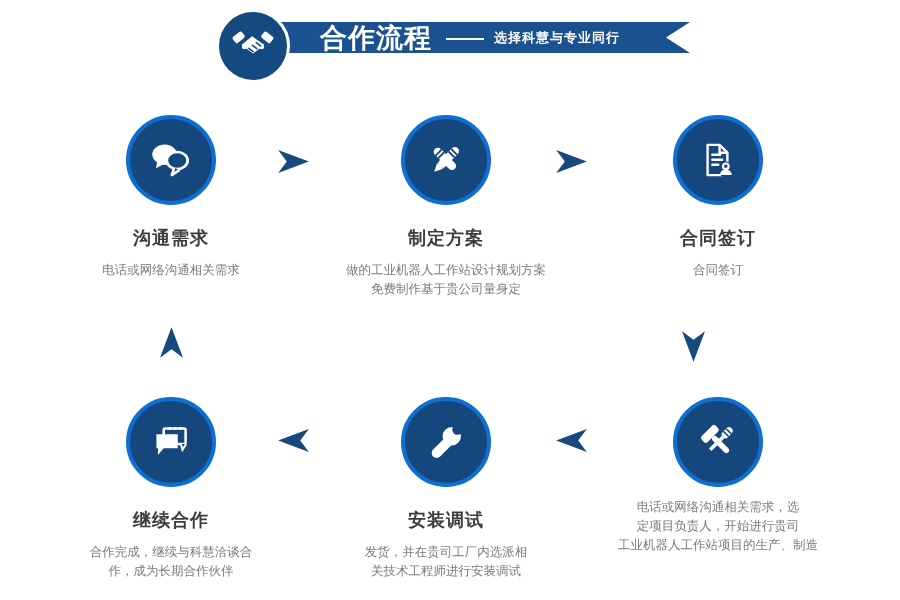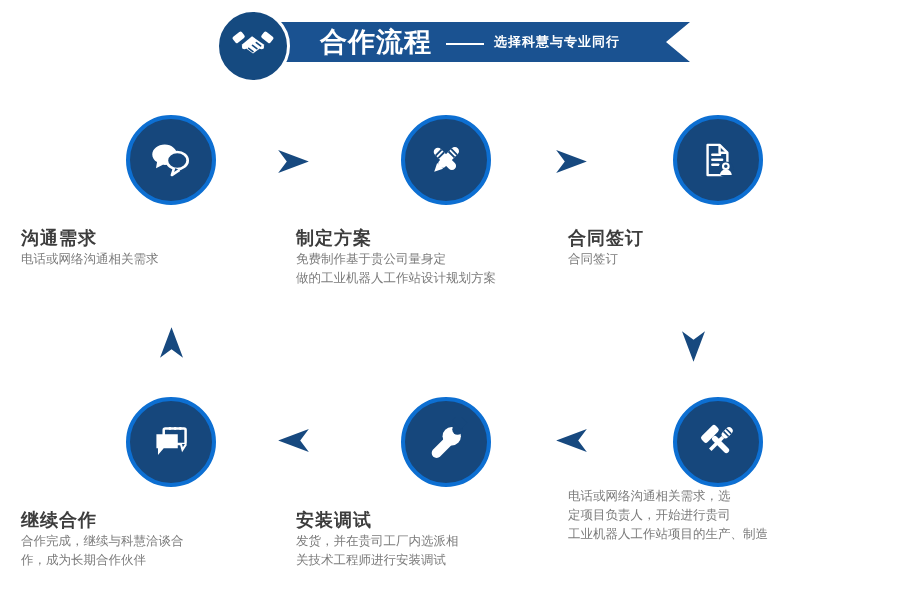--- a/index.html
+++ b/index.html
@@ -1,39 +1,39 @@
 <!DOCTYPE html>
 <html><head>
 <meta charset="utf-8">
 <style>
   * { margin:0; padding:0; box-sizing:border-box; }
   html,body { background:#ffffff; }
   body { font-family:"Liberation Sans", sans-serif; }
   .canvas { position:relative; width:900px; height:600px; background:#fff; overflow:hidden; }
 
   
-  .banner { position:absolute; left:253px; top:22px; width:437px; height:40px;
+  .banner { position:absolute; left:253px; top:22px; width:437px; height:31px;
             background:#1a5291; display:flex; align-items:center; padding-left:67px;
             clip-path:polygon(0 0, 100% 0, calc(100% - 24px) 50%, 100% 100%, 0 100%); }
   .banner-title { color:#fff; font-size:27px; font-weight:bold; letter-spacing:1px; white-space:nowrap; }
   .banner-dash { color:#fff; font-size:20px; font-weight:bold; margin:0 12px 0 14px; letter-spacing:-2px; white-space:nowrap; }
   .banner-sub { color:#fff; font-size:13px; font-weight:bold; letter-spacing:1px; white-space:nowrap; }
   .header-circle { position:absolute; left:216px; top:9px; width:74px; height:74px;
             background:#154a80; border:3px solid #ffffff; border-radius:50%;
             display:flex; align-items:center; justify-content:center; z-index:2; }
 
   
-  .step { position:absolute; width:300px; }
+  .step { position:absolute; width:300px; text-align:center; }
   .col1 { left:21px; } .col2 { left:296px; } .col3 { left:568px; }
   .row1 { top:115px; } .row2 { top:397px; }
   .step-circle { width:90px; height:90px; border-radius:50%; margin:0 auto;
             background:#16477c; border:4px solid #0d6fd2;
             display:flex; align-items:center; justify-content:center; }
   .step-title { margin-top:21px; font-size:18px; font-weight:600; color:#3d3d3d; letter-spacing:1px; }
-  .step-desc { font-size:12.5px; line-height:19px; color:#7b7b7b; }
+  .step-desc { margin-top:11px; font-size:12.5px; line-height:19px; color:#7b7b7b; }
 
   
   .arrow { position:absolute; }
   .arrow svg { display:block; }
 </style>
 </head>
 <body>
 
 <div class="canvas">
 
@@ -84,22 +84,22 @@
           <path d="M20 13 h8 M20 16.5 h8" stroke="#16477c" stroke-width="1.8"></path>
         </g>
         <g transform="rotate(-45 24 24)">
           <rect x="20" y="9" width="8" height="27" rx="4" fill="#ffffff"></rect>
           <path d="M20 14 h8 M20 17.5 h8" stroke="#16477c" stroke-width="1.8"></path>
         </g>
       </svg>
     </div>
     <div class="step-title">制定方案</div>
     <div class="step-desc">
+      <div>做的工业机器人工作站设计规划方案</div>
       <div>免费制作基于贵公司量身定</div>
-      <div>做的工业机器人工作站设计规划方案</div>
     </div>
   </div>
 
   <div class="step col3 row1">
     <div class="step-circle">
       <svg width="50" height="50" viewBox="0 0 48 48">
         <g fill="none" stroke="#ffffff" stroke-width="2.3" stroke-linejoin="round">
           <path d="M14 9.5 h11.5 l7.5 7.5 v21.5 h-19 z"></path>
           <path d="M25.5 9.5 v7.5 h7.5"></path>
           <path d="M18.5 19 h7.5 M18.5 23.8 h9.5 M18.5 28.5 h6" stroke-linecap="round"></path>

